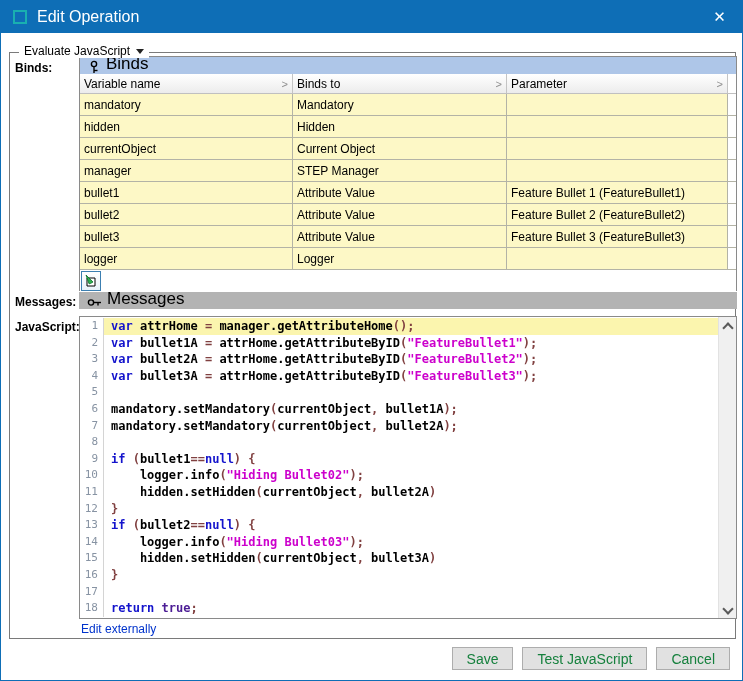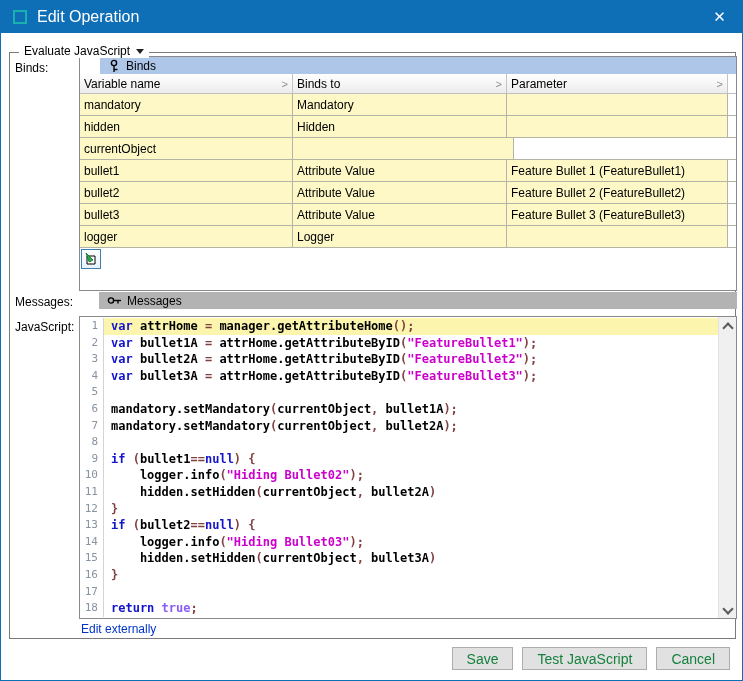--- a/index.html
+++ b/index.html
@@ -31,30 +31,30 @@
   }
   .groupbox-legend {
     position:absolute; left:18px; top:43px; background:#ffffff;
     padding:0 5px; font-size:12px; color:#000; display:flex; align-items:center; gap:6px; z-index:5;
   }
   .legend-caret {
     width:0; height:0; border-left:4px solid transparent; border-right:4px solid transparent;
     border-top:5px solid #222;
   }
 
-  .side-label { position:absolute; font-size:12px; color:#000; }
+  .side-label { position:absolute; font-size:12px; color:#000;font-weight:bold; }
 
   
   .binds-panel {
     position:absolute; left:78px; top:55px; width:658px; height:235px;
     border:1px solid #8a8a8a; background:#ffffff;
   }
   .section-strip {
-    height:17px; display:flex; align-items:center; gap:5px;
-    font-size:12px; color:#000; padding-left:8px;margin-left:20px;
+    height:17px; display:flex; align-items:flex-end; gap:5px;
+    font-size:17px; color:#000; padding-left:8px;
   }
   .strip-binds { background:#aec6e8; }
   .strip-messages { background:#b3b3b3; }
 
   .tbl-header { display:flex; height:20px; background:linear-gradient(#ffffff,#ececec); border-bottom:1px solid #c0c0c0; }
   .tbl-hcell {
     font-size:12px; color:#000; display:flex; align-items:center;
     padding-left:4px; border-right:1px solid #c4c4c4; position:relative;
   }
   .tbl-hcell .chev { position:absolute; right:4px; color:#8f8f8f; font-size:11px; }
@@ -92,21 +92,21 @@
     width:24px; flex:0 0 24px; text-align:right; padding-right:5px;
     color:#8793a3; font-family:"DejaVu Sans Mono", monospace; font-size:11px;
     border-right:1px solid #d4d4d4; background:#ffffff;
   }
   .code-line .src {
     flex:1; padding-left:7px; font-family:"DejaVu Sans Mono", monospace;
     font-size:12px; font-weight:bold; color:#000;
   }
   .code-line.hl .src { background:#fbf5ae; }
   .tok-k { color:#1414cc;margin-top:28px; }
-  .tok-b { color:#8b5cf6; }
+  .tok-b { color:#4c1d95; }
   .tok-s { color:#cc00cc; }
   .tok-o { color:#804040; }
   .tok-t { color:#000000; }
 
   .vscrollbar {
     flex:0 0 17px; background:#f0f0f0; border-left:1px solid #e2e2e2;
     display:flex; flex-direction:column; justify-content:space-between; align-items:center;
   }
   .sb-arrow { width:17px; height:17px; position:relative; cursor:pointer; }
   .sb-arrow::before {
@@ -177,20 +177,27 @@
           <div class="row-filler"></div>
         </div>
         <div class="tbl-row">
           <div class="tbl-cell col0">hidden</div>
           <div class="tbl-cell col1">Hidden</div>
           <div class="tbl-cell col2"></div>
           <div class="row-filler"></div>
         </div>
         <div class="tbl-row">
           <div class="tbl-cell col0">currentObject</div>
+          <div class="tbl-cell col1">Current Object</div>
+          <div class="tbl-cell col2"></div>
+          <div class="row-filler"></div>
+        </div>
+        <div class="tbl-row">
+          <div class="tbl-cell col0">manager</div>
+          <div class="tbl-cell col1">STEP Manager</div>
           <div class="tbl-cell col2"></div>
           <div class="row-filler"></div>
         </div>
         <div class="tbl-row">
           <div class="tbl-cell col0">bullet1</div>
           <div class="tbl-cell col1">Attribute Value</div>
           <div class="tbl-cell col2">Feature Bullet 1 (FeatureBullet1)</div>
           <div class="row-filler"></div>
         </div>
         <div class="tbl-row">

